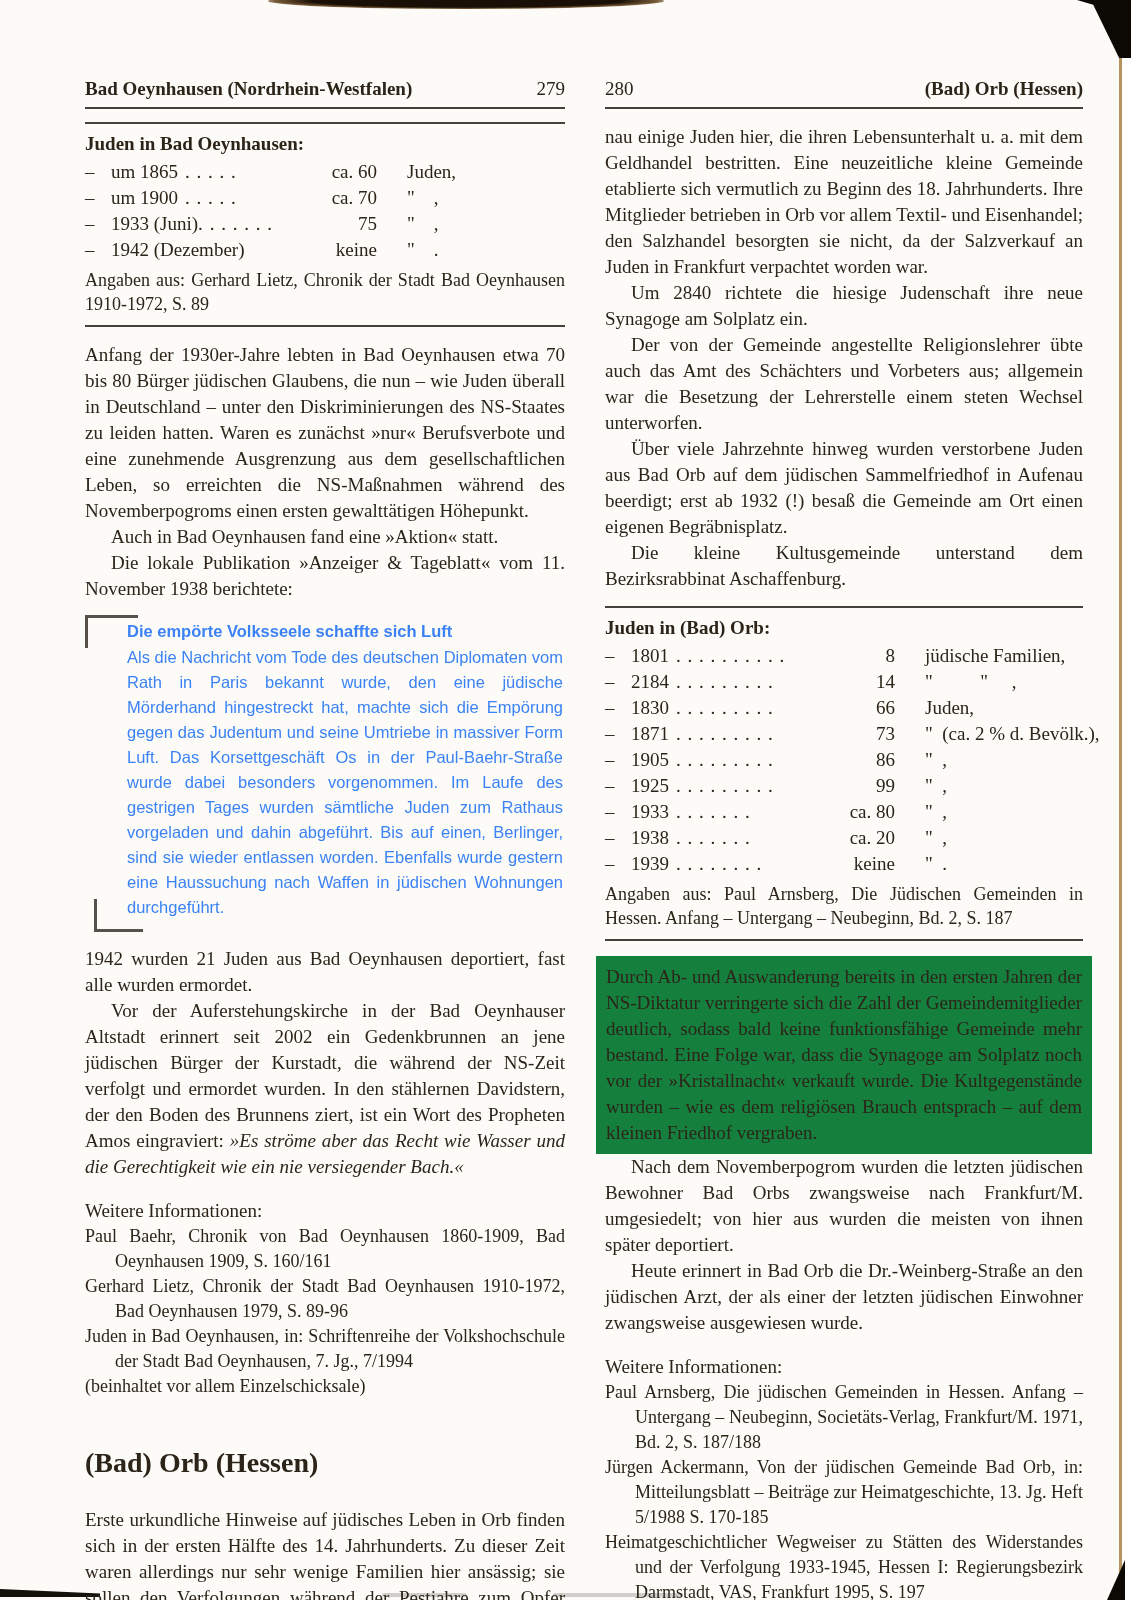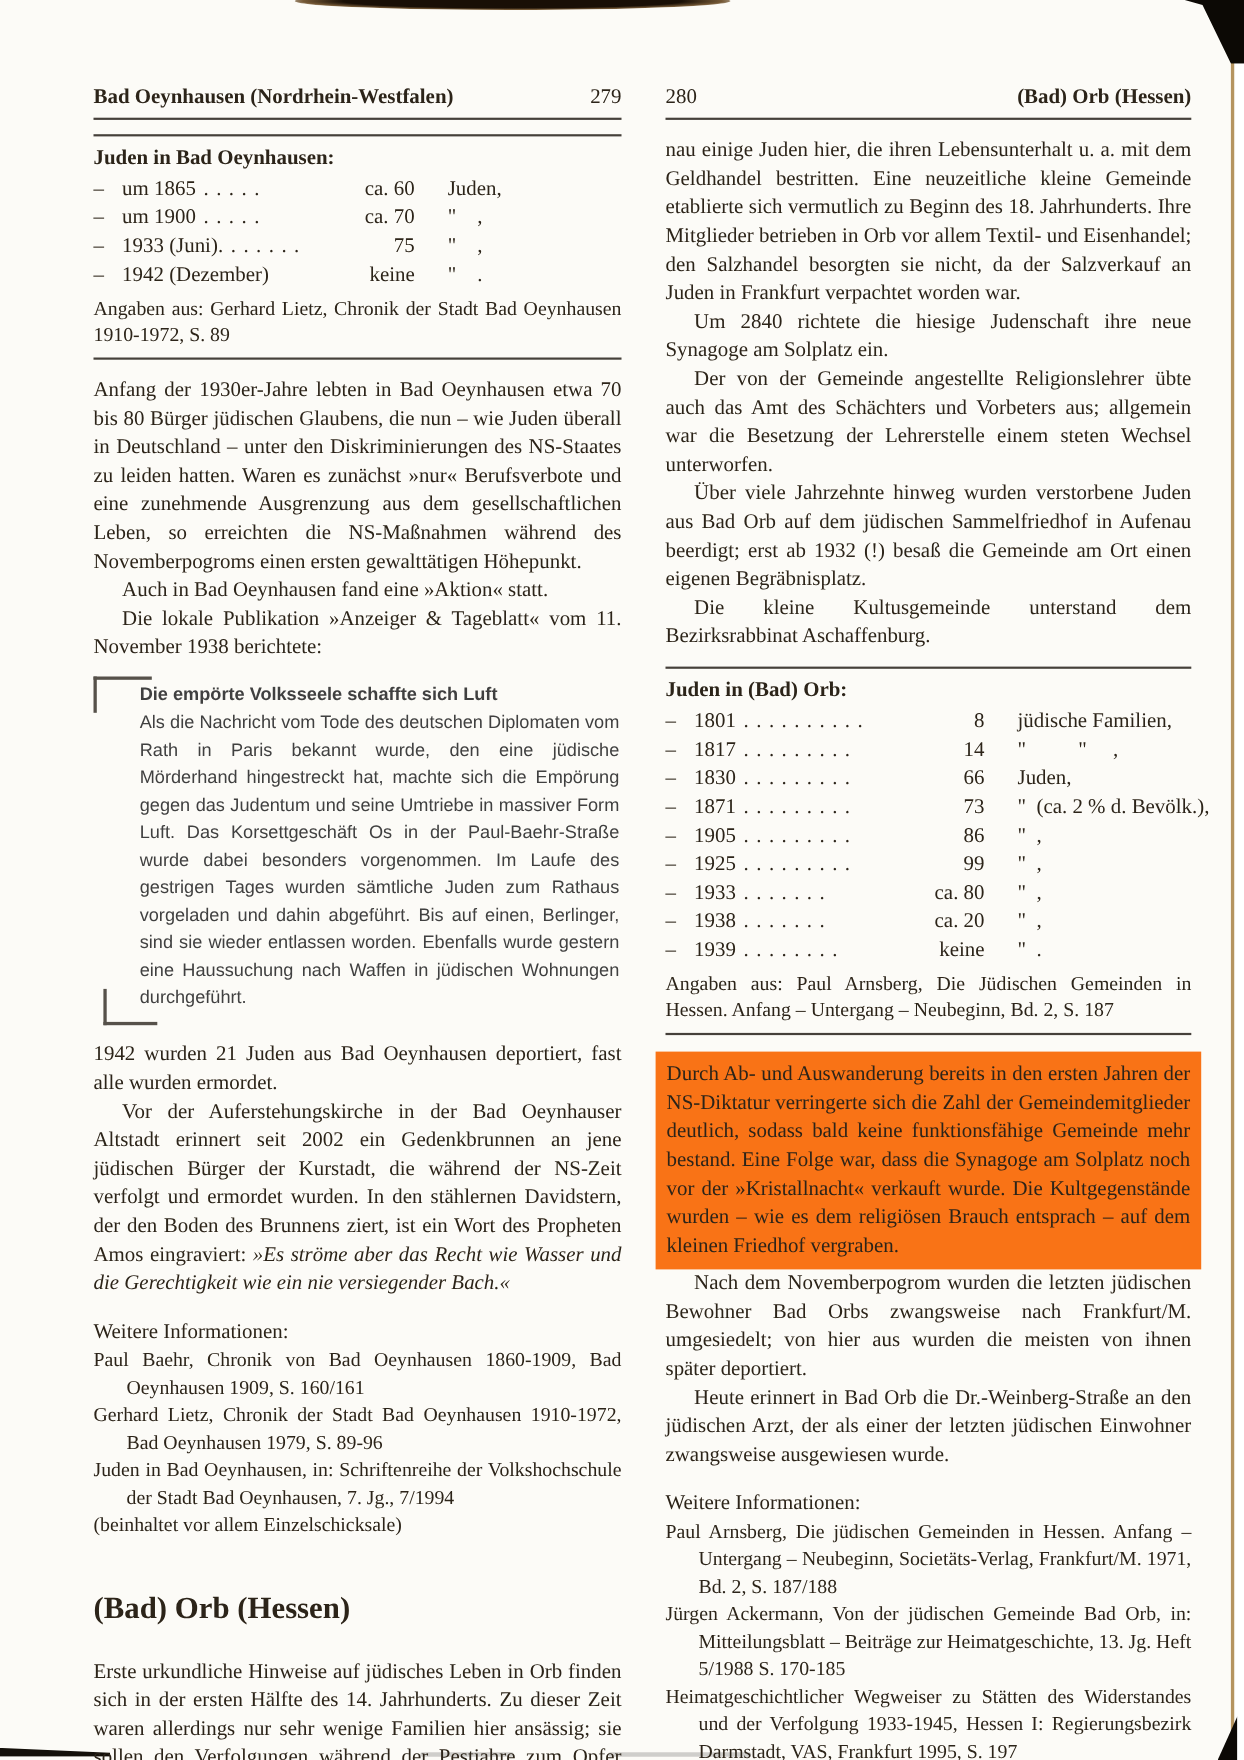--- a/index.html
+++ b/index.html
@@ -54,35 +54,35 @@
   .stat-unit { width:188px; padding-left:30px; box-sizing:border-box; flex:0 0 auto; white-space:pre; }
   .src { font-size:18px; line-height:24px; margin:5px 0 9px; text-align:justify; }
 
   .para { font-size:19px; line-height:26px; text-align:justify; margin:0; }
   .ind { text-indent:26px; }
   .mt { margin-top:15px; }
 
   .quote {
     position:relative; margin:13px 0 14px; padding:4px 2px 12px 42px;
     font-family:"Liberation Sans", sans-serif; font-size:16.5px; line-height:25px;
-    color:#404040; text-align:justify;
+    color:#3b82f6; text-align:justify;
   }
   .q-tl { position:absolute; left:0; top:0; width:50px; height:30px; border-top:3px solid #56514a; border-left:3px solid #56514a; }
   .q-bl { position:absolute; left:9px; bottom:0; width:46px; height:30px; border-bottom:3px solid #56514a; border-left:3px solid #56514a; }
   .q-title { font-weight:bold; margin-bottom:1px; }
 
   .info-head { font-size:19px; font-weight:normal; margin:20px 0 2px; }
   .bib { font-size:18px; line-height:25px; text-align:justify; padding-left:30px; text-indent:-30px; margin:0; }
   .bib.plain { padding-left:0; text-indent:0; }
 
   .sect-title { font-size:28px; font-weight:bold; margin:48px 0 0; }
   .sect-first { margin-top:28px; }
 
   .hilite {
-    margin:15px -9px 0; padding:8px 10px; background:#f97316;
+    margin:15px -9px 0; padding:8px 10px; background:#15803d;
     font-size:19px; line-height:26px; text-align:justify;
   }
 </style>
 </head>
 <body>
 
 <div class="page">
 
   <div class="edge-top"></div>
   <div class="edge-right-white"></div>
@@ -181,21 +181,21 @@
 
       <div class="stat-row">
         <span class="stat-dash">–</span>
           <span class="stat-lbl">1801</span>
           <span class="stat-dots">. . . . . . . . . .</span>
           <span class="stat-val">8</span>
           <span class="stat-unit">jüdische Familien,</span>
       </div>
       <div class="stat-row">
         <span class="stat-dash">–</span>
-          <span class="stat-lbl">1817</span>
+          <span class="stat-lbl">2184</span>
           <span class="stat-dots">. . . . . . . . .</span>
           <span class="stat-val">14</span>
           <span class="stat-unit">"          "     ,</span>
       </div>
       <div class="stat-row">
         <span class="stat-dash">–</span>
           <span class="stat-lbl">1830</span>
           <span class="stat-dots">. . . . . . . . .</span>
           <span class="stat-val">66</span>
           <span class="stat-unit">Juden,</span>

